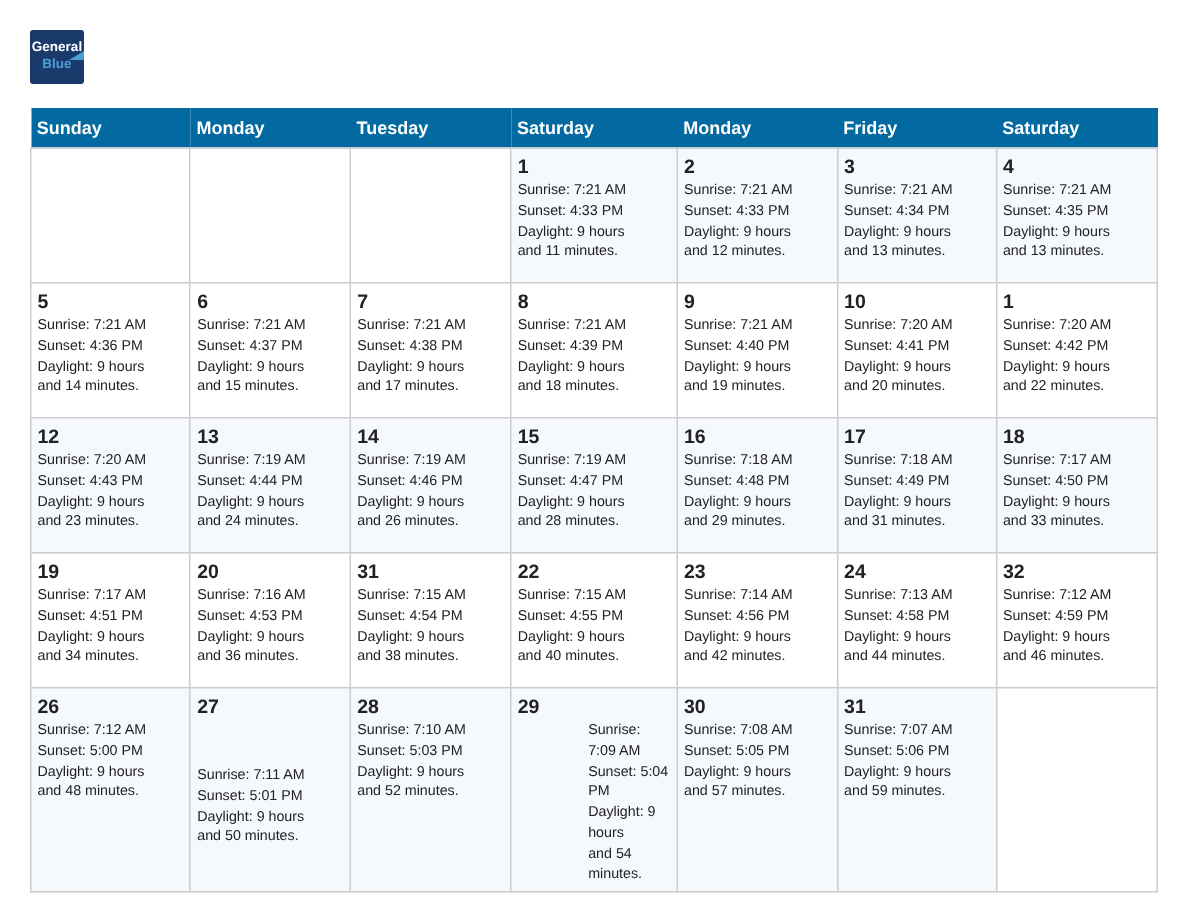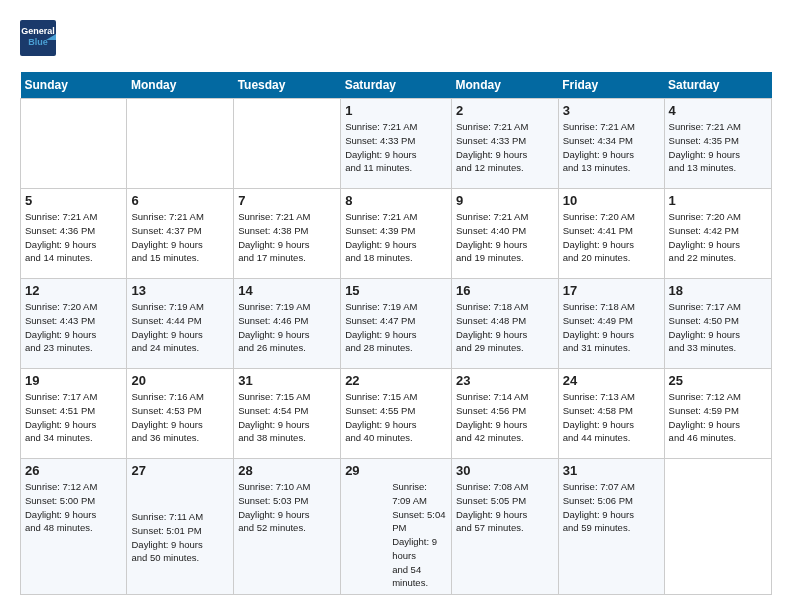--- a/index.html
+++ b/index.html
@@ -273,21 +273,21 @@
 and 42 minutes.</div>
         </td>
         <td>
           <span class="day-num">24</span>
           <div class="day-detail" style="white-space: pre-line;">Sunrise: 7:13 AM
 Sunset: 4:58 PM
 Daylight: 9 hours
 and 44 minutes.</div>
         </td>
         <td>
-          <span class="day-num">25</span>
+          <span class="day-num">32</span>
           <div class="day-detail" style="white-space: pre-line;">Sunrise: 7:12 AM
 Sunset: 4:59 PM
 Daylight: 9 hours
 and 46 minutes.</div>
         </td>
       </tr>
       <tr>
         <td>
           <span class="day-num">26</span>
           <div class="day-detail" style="white-space: pre-line;">Sunrise: 7:12 AM

